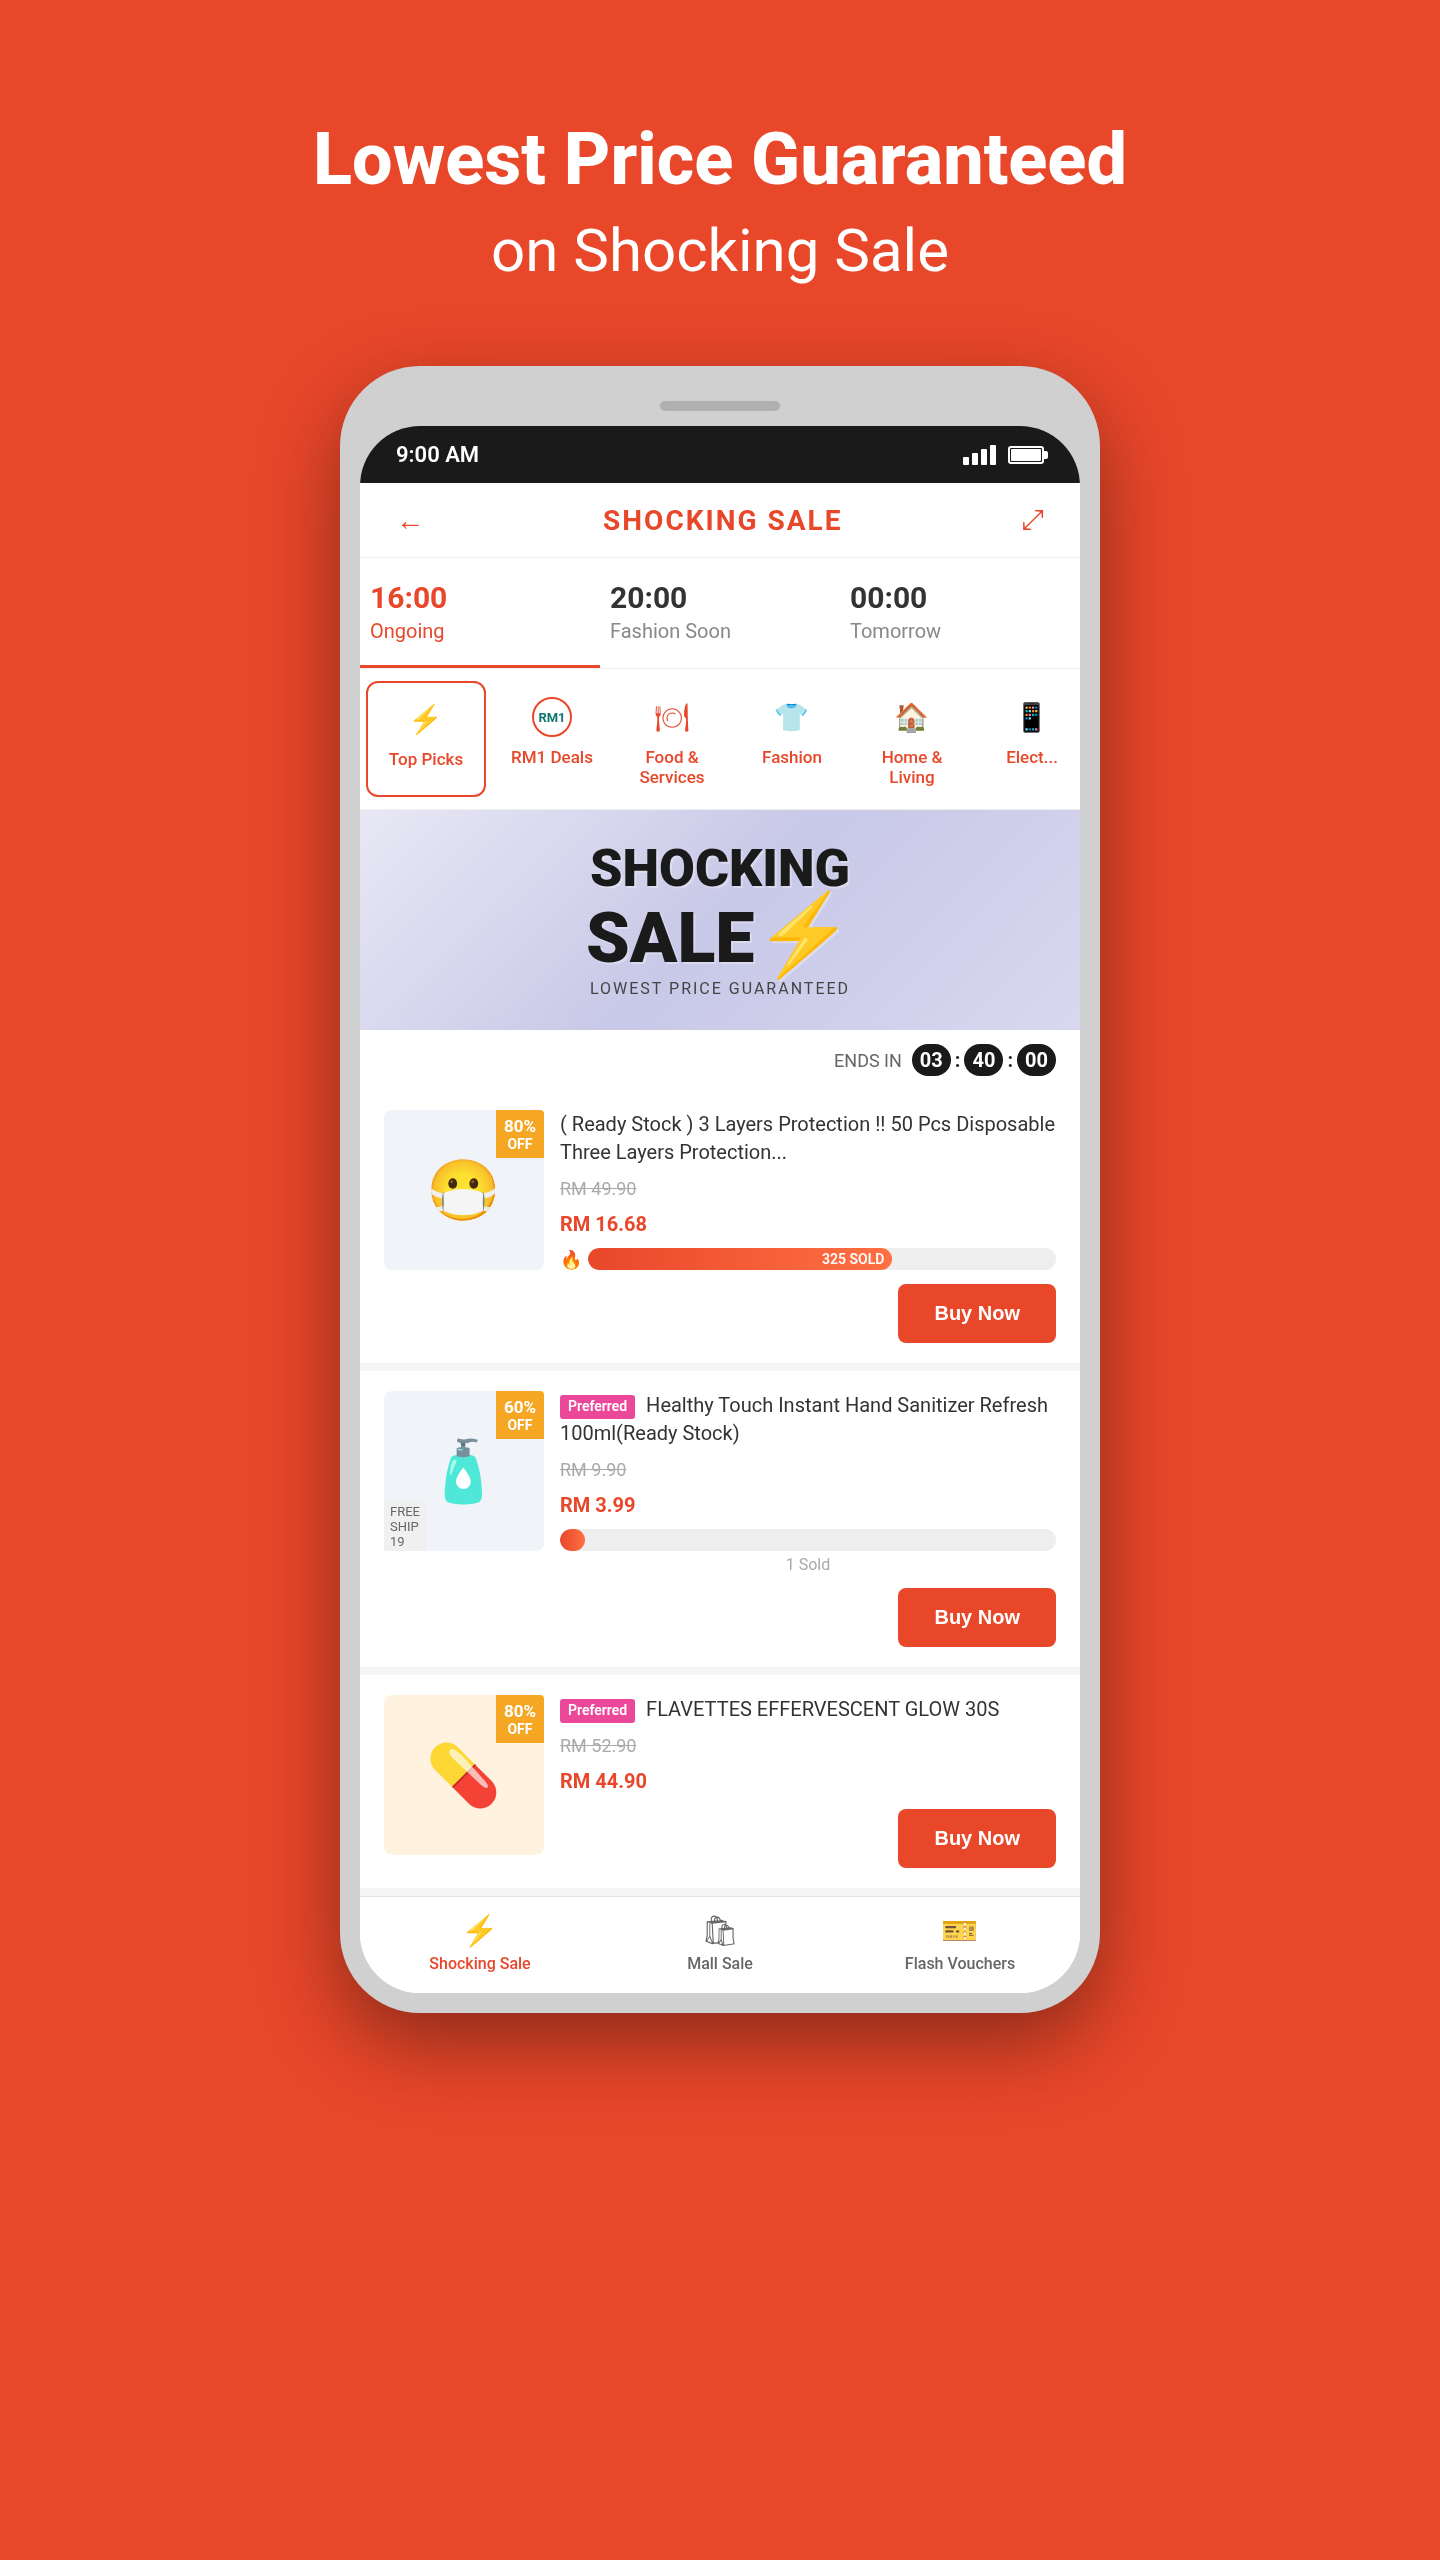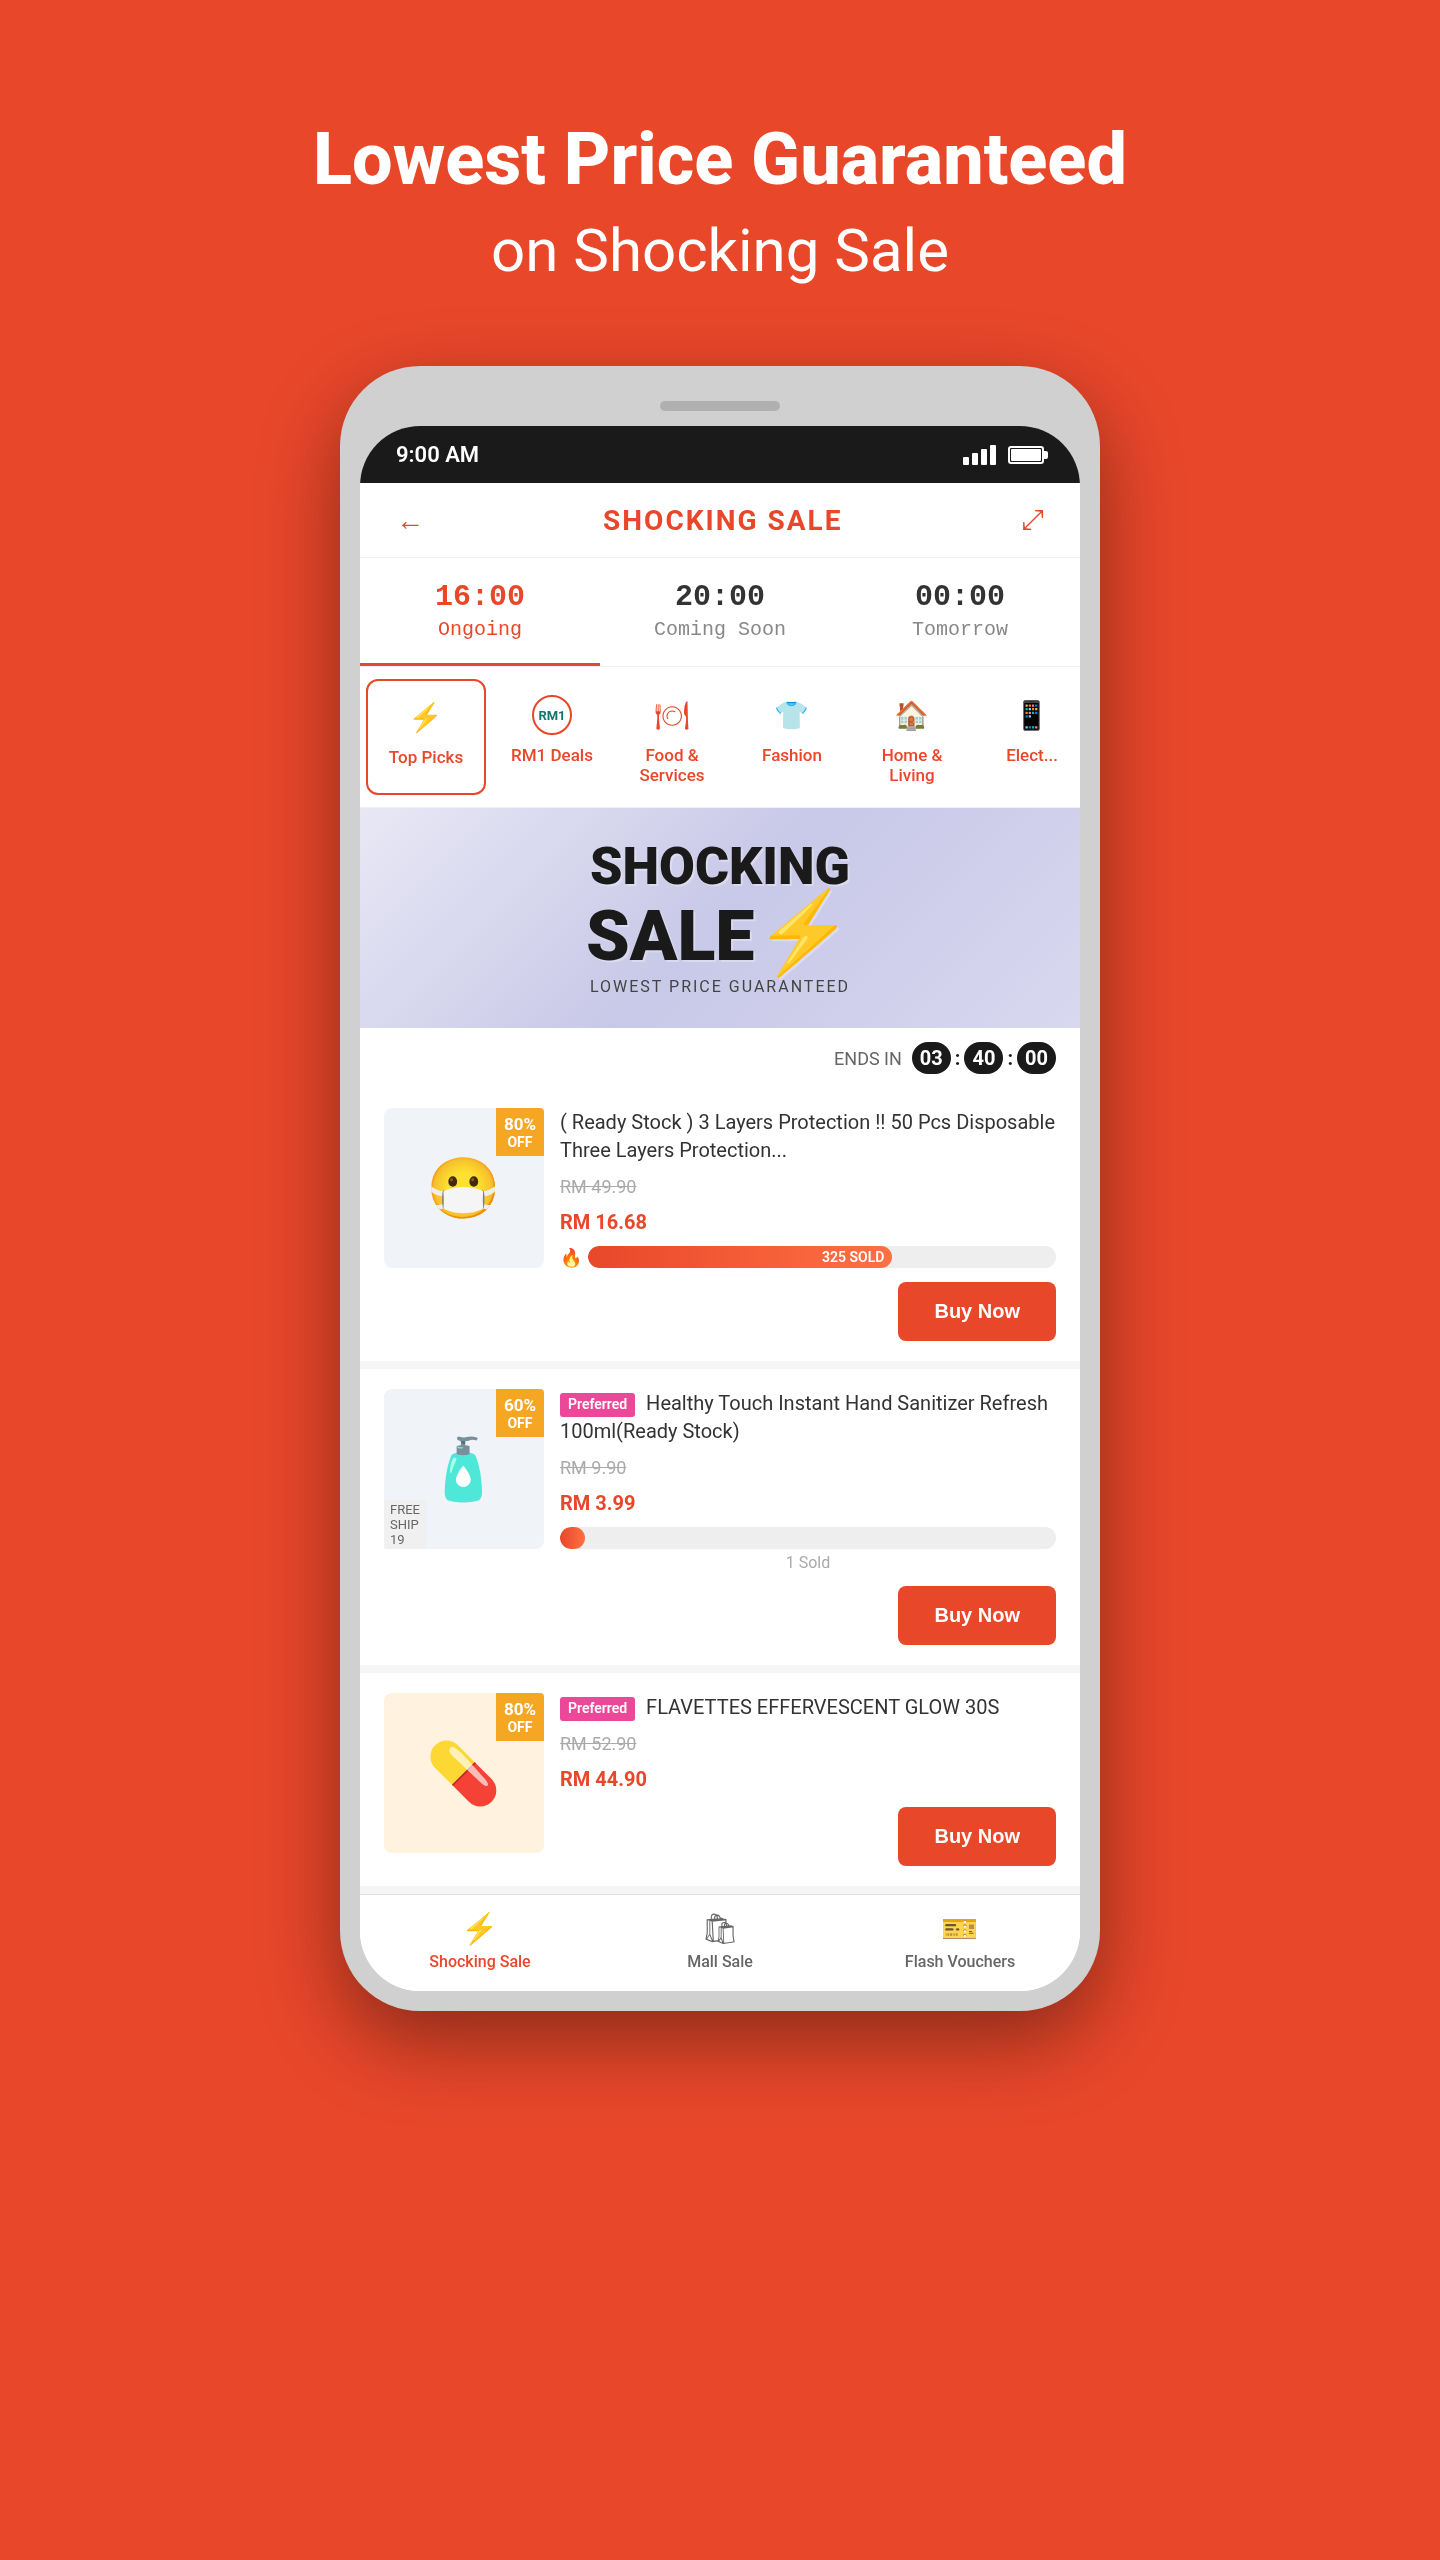--- a/index.html
+++ b/index.html
@@ -116,24 +116,23 @@
       cursor: pointer;
     }
     
     .time-tabs {
       display: flex;
       background: white;
       border-bottom: 1px solid #f0f0f0;
     }
     .time-tab {
       flex: 1;
-      text-align: center;
+      text-align: left;
       padding: 22px 10px;
       cursor: pointer;
-      font-family: Liberation Mono, monospace;
     }
     .time-tab.active {
       border-bottom: 3px solid #E8472A;
     }
     .time-tab .time {
       font-size: 30px;
       font-weight: 700;
       color: #333;
     }
     .time-tab.active .time {
@@ -483,21 +482,21 @@
       <span class="nav-icon">⤢</span>
     </div>
 
     <div class="time-tabs">
       <div class="time-tab active">
         <div class="time">16:00</div>
         <div class="label">Ongoing</div>
       </div>
       <div class="time-tab">
         <div class="time">20:00</div>
-        <div class="label">Coming Soon</div>
+        <div class="label">Fashion Soon</div>
       </div>
       <div class="time-tab">
         <div class="time">00:00</div>
         <div class="label">Tomorrow</div>
       </div>
     </div>
 
     <div class="category-tabs">
       <div class="cat-tab active">
         <div class="cat-icon">⚡</div>

